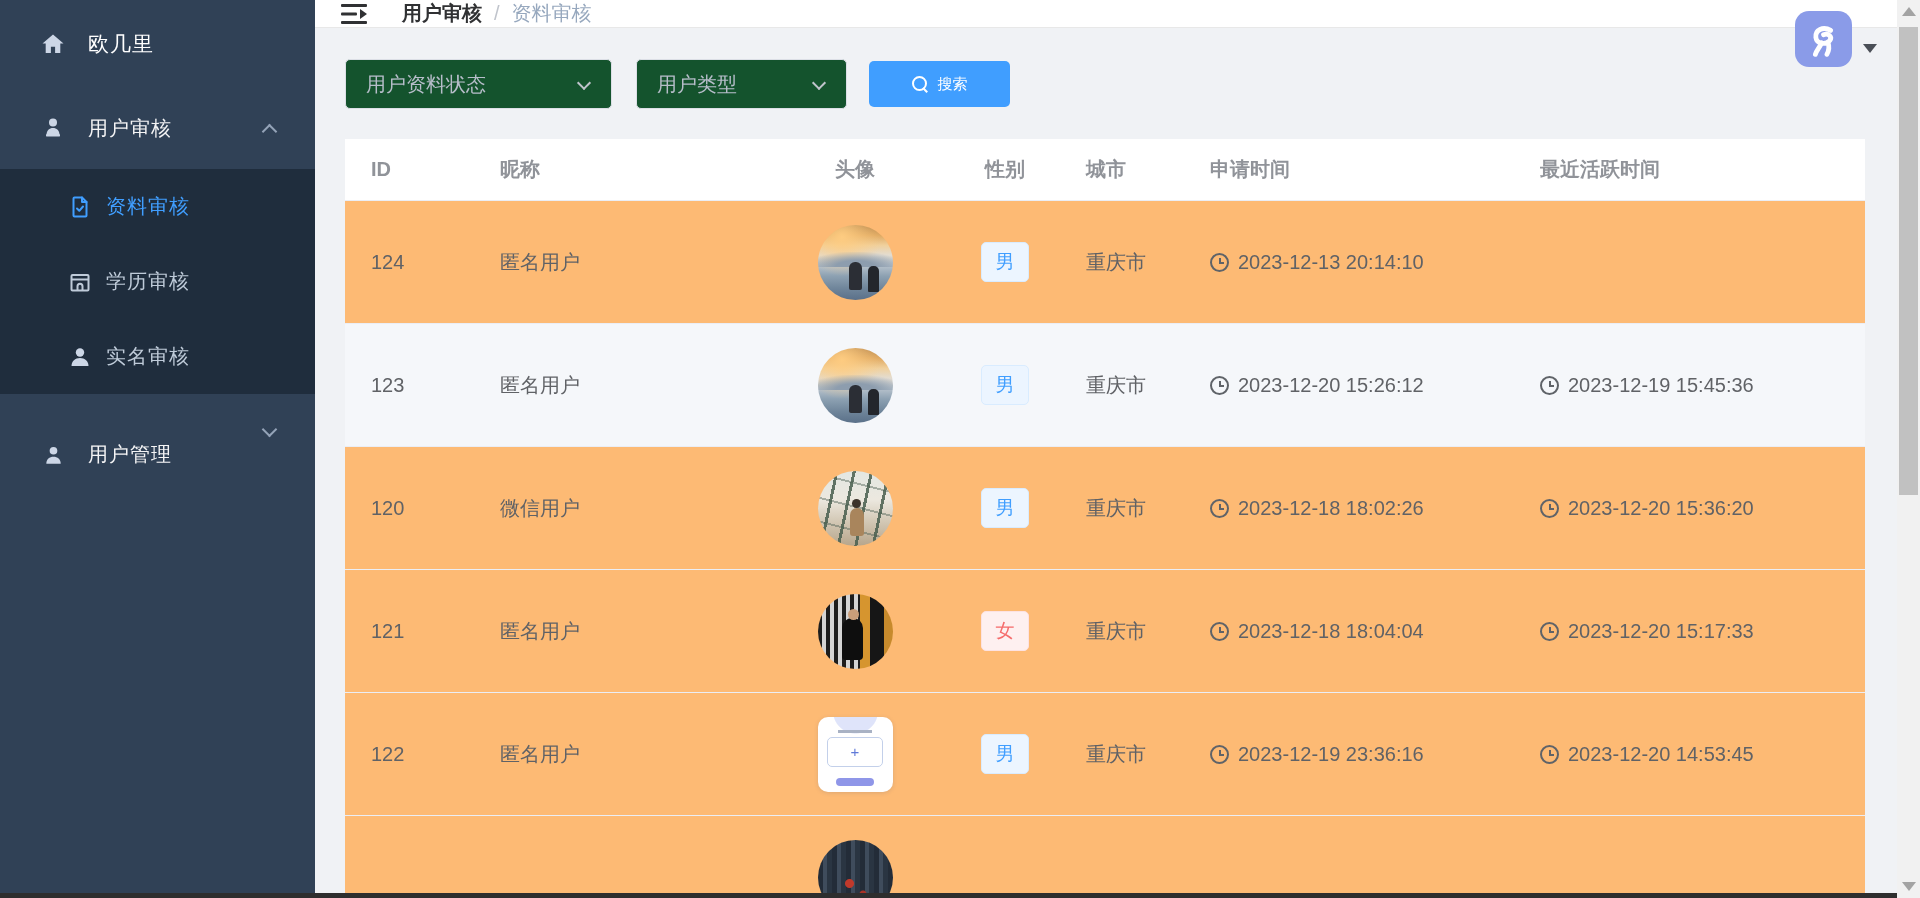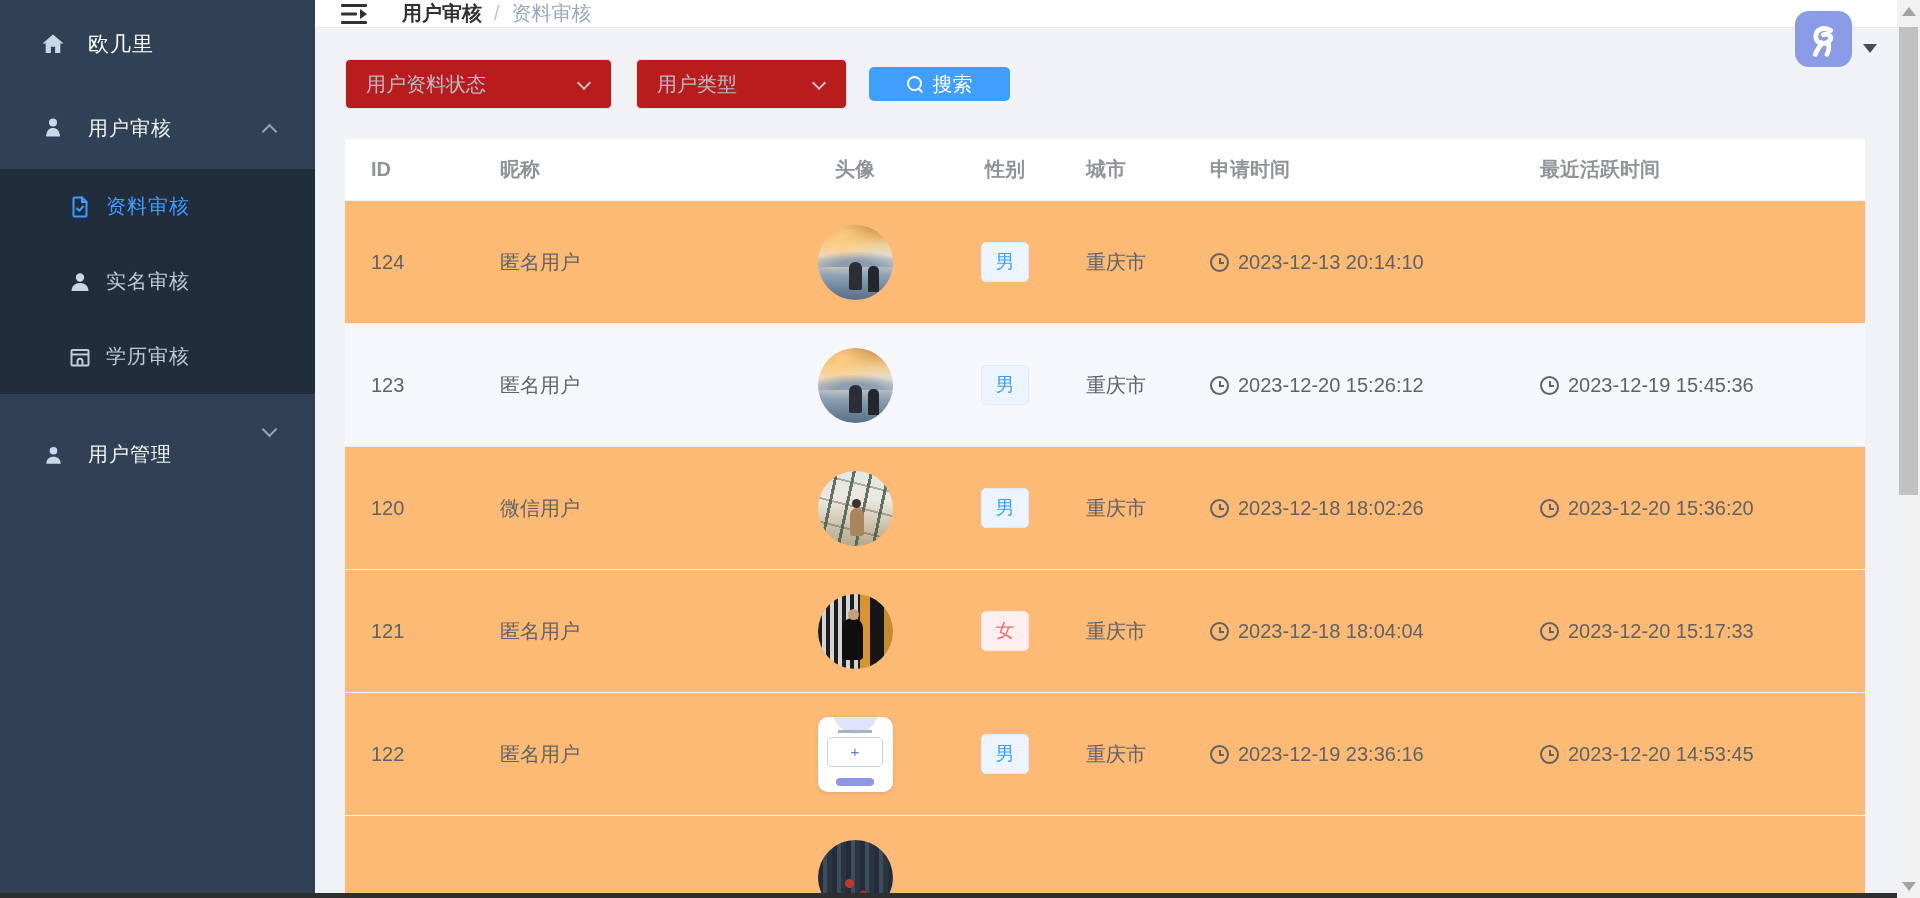--- a/index.html
+++ b/index.html
@@ -36,25 +36,25 @@
   .bc-parent { color:#303133; font-weight:bold; }
   .bc-sep { color:#c0c4cc; }
   .bc-current { color:#97a8be; }
   .user-badge { position:absolute; right:45px; top:11px; width:57px; height:56px; border-radius:14px; background:#8a9be8; display:flex; align-items:center; justify-content:center; cursor:pointer; }
   .user-caret { position:absolute; right:20px; top:44px; width:0; height:0; border-left:7px solid transparent; border-right:7px solid transparent; border-top:9px solid #4a4f57; cursor:pointer; }
 
   .content { padding:31px 0 0 30px; }
 
   
   .filters { display:flex; align-items:center; }
-  .select { position:relative; height:50px; background:#b91c1c; border:1px solid #dcdfe6; border-radius:5px; display:flex; align-items:center; padding-left:20px; color:#b6bdc9; font-size:20px; cursor:pointer; }
+  .select { position:relative; height:50px; background:#14532d; border:1px solid #dcdfe6; border-radius:5px; display:flex; align-items:center; padding-left:20px; color:#b6bdc9; font-size:20px; cursor:pointer; }
   .select.status { width:267px; }
   .select.type { width:211px; margin-left:24px; }
   .select .sel-chev { position:absolute; right:22px; top:18px; width:10px; height:10px; border-right:2px solid #c0c4cc; border-bottom:2px solid #c0c4cc; transform:rotate(45deg); }
-  .search-btn { margin-left:22px; width:141px; height:34px; background:#409eff; border:none; border-radius:5px; color:#fff; font-size:20px; display:flex; align-items:center; justify-content:center; gap:10px; cursor:pointer; font-family:inherit; }
+  .search-btn { margin-left:22px; width:141px; height:46px; background:#409eff; border:none; border-radius:5px; color:#fff; font-size:15px; display:flex; align-items:center; justify-content:center; gap:10px; cursor:pointer; font-family:inherit; }
   .search-ic { width:16px; height:16px; position:relative; display:inline-block; }
   .search-ic::before { content:""; position:absolute; left:0; top:0; width:11px; height:11px; border:2px solid #fff; border-radius:50%; }
   .search-ic::after { content:""; position:absolute; left:11px; top:11px; width:6px; height:2px; background:#fff; transform:rotate(45deg); transform-origin:left center; }
 
   
   .table { margin-top:30px; width:1520px; background:#fff; font-size:20px; color:#606266; }
   .trow, .thead { display:grid; grid-template-columns:135px 280px 190px 110px 130px 330px 1fr; align-items:center; }
   .thead { height:62px; color:#909399; font-weight:bold; border-bottom:1px solid #ebeef5; background:#fff; }
   .trow { height:123px; border-bottom:1px solid #ebeef5; background:#fdba74; }
   .trow.hl { background:#f5f7fa; }
@@ -161,36 +161,36 @@
           <svg viewBox="0 0 24 24" width="24" height="24" fill="none" stroke="#409eff" stroke-width="2" stroke-linecap="round" stroke-linejoin="round">
               <path d="M14 2.5H6.5a1 1 0 0 0-1 1v17a1 1 0 0 0 1 1h11a1 1 0 0 0 1-1V7z"></path>
               <path d="M14 2.5V7h4.5"></path>
               <path d="M9 13.5l2.3 2.3 3.7-4.3"></path>
             </svg>
         </span>
         <span class="lbl">资料审核</span>
       </div>
       <div class="sub-row">
         <span class="ic">
-          <svg viewBox="0 0 24 24" width="24" height="24" fill="#ccd6e6">
-              <circle cx="12" cy="7.5" r="4.2"></circle>
-              <path d="M3.5 21c0-4.8 3.7-8 8.5-8s8.5 3.2 8.5 8z"></path>
-            </svg>
-        </span>
-        <span class="lbl">实名审核</span>
-      </div>
-      <div class="sub-row">
-        <span class="ic">
           <svg viewBox="0 0 24 24" width="24" height="24" fill="none" stroke="#bfcbd9" stroke-width="2" stroke-linejoin="round">
               <rect x="3.5" y="5" width="17" height="15.5" rx="1"></rect>
               <path d="M3.5 9.5h17"></path>
               <path d="M9.5 20.5v-4.2a2.5 2.5 0 0 1 5 0v4.2"></path>
             </svg>
         </span>
         <span class="lbl">学历审核</span>
+      </div>
+      <div class="sub-row">
+        <span class="ic">
+          <svg viewBox="0 0 24 24" width="24" height="24" fill="#ccd6e6">
+              <circle cx="12" cy="7.5" r="4.2"></circle>
+              <path d="M3.5 21c0-4.8 3.7-8 8.5-8s8.5 3.2 8.5 8z"></path>
+            </svg>
+        </span>
+        <span class="lbl">实名审核</span>
       </div>
     </div>
 
     <div class="side-row menu-row manage-row">
       <span class="ic">
         <svg viewBox="0 0 24 24" width="23" height="23" fill="#ccd6e6">
             <circle cx="12" cy="7" r="4"></circle>
             <path d="M4.5 20.5c0-4.5 3.3-7.2 7.5-7.2s7.5 2.7 7.5 7.2z"></path>
           </svg>
       </span>

